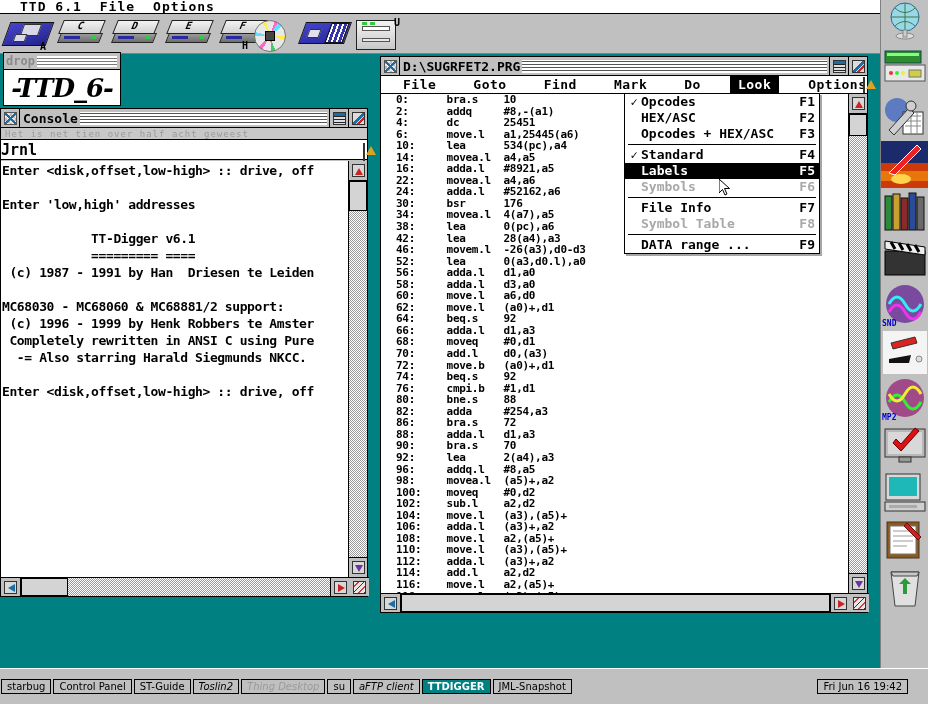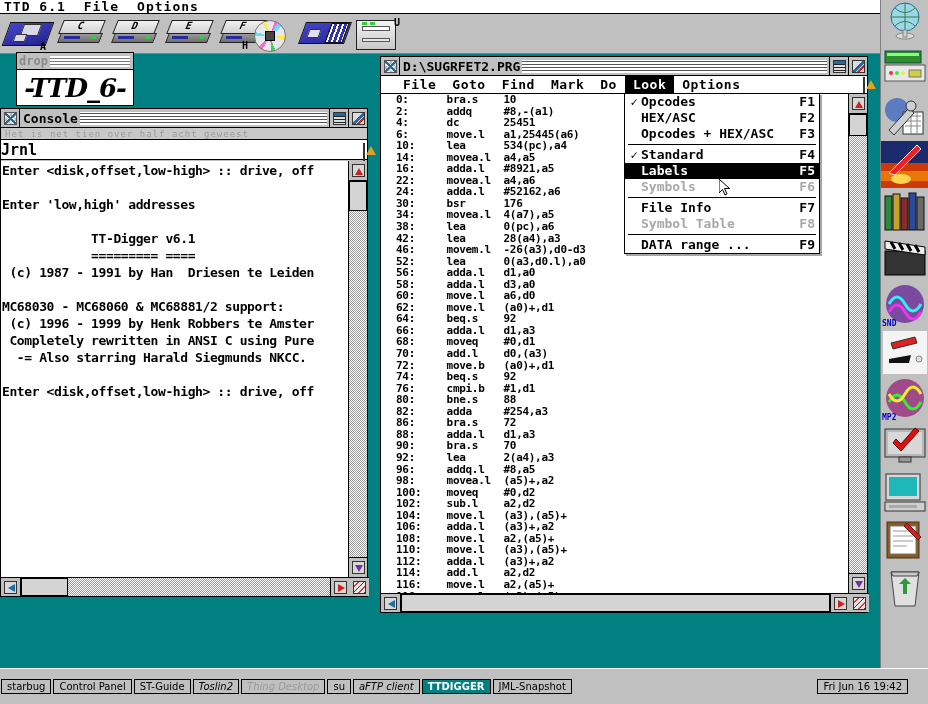--- a/index.html
+++ b/index.html
@@ -18,21 +18,21 @@
   #menubar {
     position:absolute; left:0; top:0; width:880px; height:14px;
     background:#fff; border-bottom:1px solid #000;
     display:flex; align-items:center;
   }
   #menubar .mi {
     font-family:"DejaVu Sans Mono","Liberation Mono",monospace;
     font-size:13px; font-weight:bold; color:#000;
     padding:0 9px; line-height:14px; letter-spacing:1px;
   }
-  #menubar .mi:first-child { padding-left:4px; }
+  #menubar .mi:first-child { padding-left:20px; }
 
   
   #drivestrip {
     position:absolute; left:0; top:14px; width:880px; height:40px;
     background:#c0c0c0; border-bottom:1px solid #808080;
   }
   .drv { position:absolute; top:2px; width:54px; height:36px; }
   .drv .lbl {
     position:absolute; font-family:"DejaVu Sans Mono","Liberation Mono",monospace;
     font-size:10px; font-weight:bold; color:#000;
@@ -76,21 +76,21 @@
     transform:skewX(-20deg);border:1px solid #333;}
 
   .prn-body{position:absolute;left:6px;top:4px;width:40px;height:30px;
     background:linear-gradient(180deg,#f4f4f4,#c8c8c8);border:1px solid #222;}
   .prn-slot{position:absolute;left:12px;top:10px;width:28px;height:5px;background:#fff;border:1px solid #555;}
   .prn-tray{position:absolute;left:12px;top:22px;width:28px;height:4px;background:#e8e8e8;border:1px solid #555;}
   .prn-led{position:absolute;left:12px;top:6px;width:5px;height:3px;background:#2ecc40;}
   .prn-led2{position:absolute;left:20px;top:6px;width:5px;height:3px;background:#2ecc40;}
 
   
-  #dropwin { position:absolute; left:16px; top:52px; width:118px; height:54px; }
+  #dropwin { position:absolute; left:3px; top:52px; width:118px; height:54px; }
   #dropwin .tbar {
     height:17px; background:#c0c0c0; border:1px solid #000; border-bottom:none;
     display:flex; align-items:center; overflow:hidden;
   }
   #dropwin .tbar .t {
     font-size:12px; font-weight:bold; color:#8a8a8a; padding:0 2px; white-space:nowrap;
     font-family:"DejaVu Sans Mono","Liberation Mono",monospace;
   }
   #dropwin .tbar .rule {
     flex:1; height:11px; margin-right:3px;
@@ -218,21 +218,21 @@
 
   
   #disasm { left:380px; top:56px; width:488px; height:557px; }
   #disasm .dmenubar {
     height:18px; background:#fff; border-bottom:1px solid #000;
     display:flex; align-items:center; position:relative;
   }
   #disasm .dmenubar .mi {
     font-family:"DejaVu Sans Mono","Liberation Mono",monospace;
     font-size:13px; font-weight:bold; color:#000; padding:0 8px;
-    line-height:18px; letter-spacing:0.5px;
+    line-height:18px; letter-spacing:0.5px;margin-left:21px;
   }
   #disasm .dmenubar .mi.sel { background:#000; color:#fff; }
   #disasm .dmenubar .warnbtn{position:absolute;right:2px;top:2px;}
   #disasm .dbody {
     position:absolute; left:0; right:19px; top:37px; bottom:19px;
     background:#fff; overflow:hidden;padding-left:13px;
   }
   #disasm .dbody pre {
     margin:0; padding:0 0 0 2px;
     font-family:"DejaVu Sans Mono","Liberation Mono",monospace;

